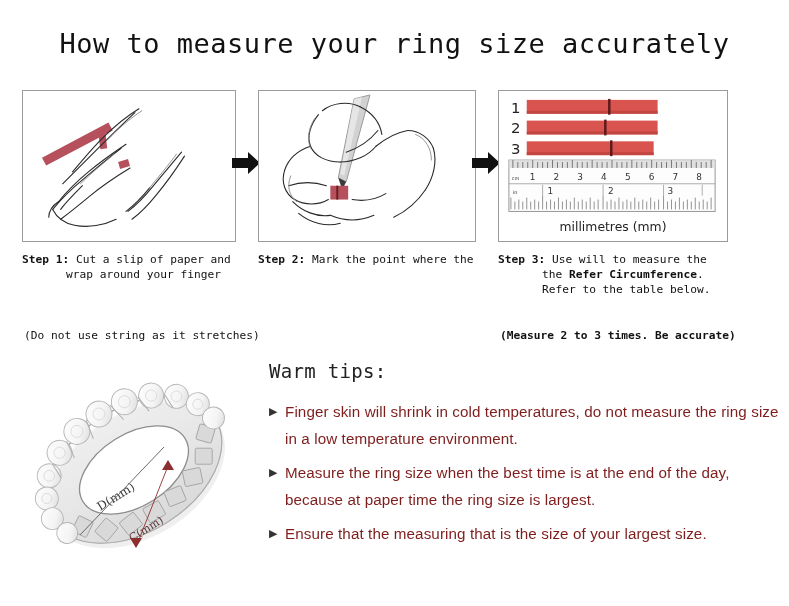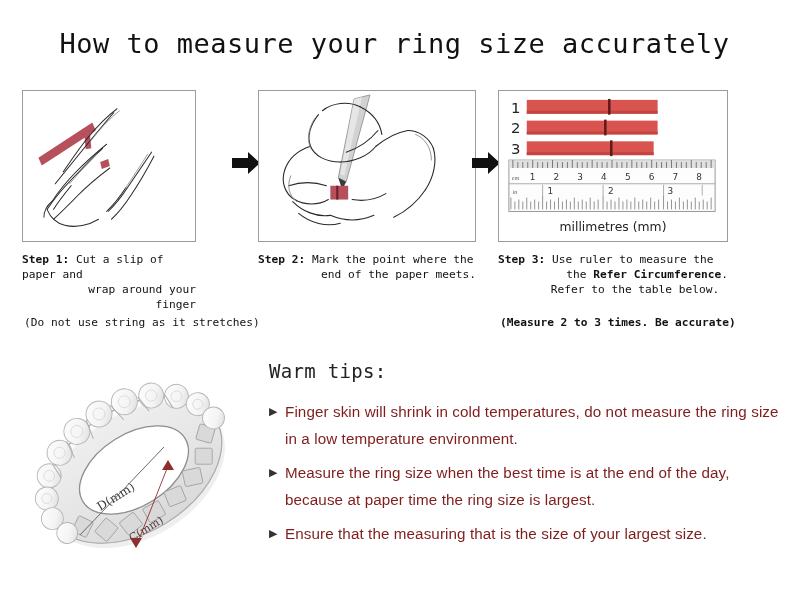--- a/index.html
+++ b/index.html
@@ -21,21 +21,21 @@
     font-size:27px;
     font-weight:400;
     letter-spacing:.5px;
     color:#111;
     white-space:nowrap;
   }
 
   
   .steps{position:absolute;left:0;top:90px;width:789px;height:250px;}
   .step{position:absolute;top:0;}
-  .step1{left:22px;width:174px;}
+  .step1{left:22px;width:214px;}
   .step2{left:258px;width:218px;}
   .step3{left:498px;width:230px;}
 
   .panel{
     position:relative;
     height:152px;
     border:1px solid #9b9b9b;
     background:#fff;
     box-sizing:border-box;
     overflow:hidden;
@@ -49,30 +49,31 @@
   .arrow2{left:472px;}
 
   .caption{
     margin-top:10px;
     font-family:"DejaVu Sans Mono", monospace;
     font-size:11.2px;
     line-height:15px;
     color:#111;
   }
   .caption .lead{font-weight:bold;}
-  .caption .ln2{display:block;padding-left:44px;text-align:right;}
-  .caption .ln3{display:block;padding-left:44px;text-align:center;}
+  .caption .ln2{display:block;padding-left:44px;}
+  .caption .ln3{display:block;padding-left:44px;}
   .caption b{font-weight:bold;}
 
   .note{
     position:absolute;
     font-family:"DejaVu Sans Mono", monospace;
     font-size:11.2px;
     color:#111;
     white-space:nowrap;
+    margin-top:13px;
   }
   .note1{left:24px;top:316px;}
   .note3{left:500px;top:316px;font-weight:bold;}
 
   
   .ring-wrap{
     position:absolute;left:18px;top:352px;width:232px;height:230px;
   }
   .ring-wrap svg{display:block;width:100%;height:100%;}
 
@@ -203,21 +204,20 @@
           <g fill="none" stroke="#8a8a8a" stroke-width="0.9" stroke-linecap="round">
             <path d="M56 28 C50 38 48 48 52 58"></path>
             <path d="M32 86 C28 96 30 106 38 112"></path>
             <path d="M158 44 C168 48 174 58 174 70"></path>
           </g>
         </svg>
       </div>
       <div class="caption">
         <span class="lead">Step 2:</span>
         <span>Mark the point where the</span>
-        <span class="ln2">end of the paper meets.</span>
       </div>
     </div>
 
     <div class="arrow arrow2">
       <svg viewBox="0 0 28 26" width="28" height="26">
           <polygon points="0,8 16,8 16,2 28,13 16,24 16,18 0,18" fill="#111111"></polygon>
         </svg>
     </div>
 
     <div class="step step3">
@@ -371,21 +371,21 @@
                 <line x1="210" y1="112" x2="210" y2="120"></line>
               <line x1="214" y1="108" x2="214" y2="120"></line>
             </g>
           </g>
 
           <text x="115" y="142" text-anchor="middle" font-family="DejaVu Sans, sans-serif" font-size="12.5" fill="#222">millimetres (mm)</text>
         </svg>
       </div>
       <div class="caption">
         <span class="lead">Step 3:</span>
-        <span>Use ruler to measure the</span>
+        <span>Use will to measure the</span>
         <span class="ln2"><span>the </span><b>Refer Circumference</b><span>.</span></span>
         <span class="ln3">Refer to the table below.</span>
       </div>
     </div>
   </div>
 
   <div class="note note1">(Do not use string as it stretches)</div>
   <div class="note note3">(Measure 2 to 3 times. Be accurate)</div>
 
   <div class="ring-wrap">

